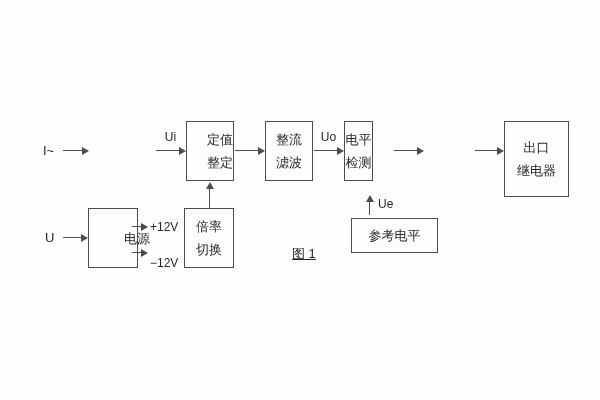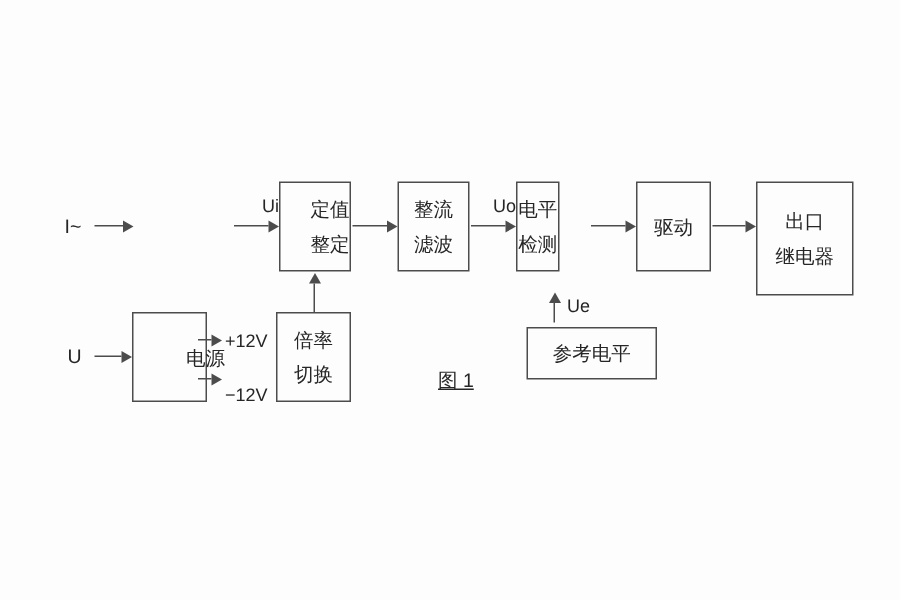--- a/index.html
+++ b/index.html
@@ -8,21 +8,21 @@
     font-family:"Liberation Sans","DejaVu Sans",sans-serif;color:#262626;
   }
   .block{
     position:absolute;box-sizing:border-box;border:1px solid #4c4c4c;background:#fdfdfd;
     display:flex;flex-direction:column;align-items:center;justify-content:center;
     font-size:13px;line-height:1;gap:10px;
   }
   .block span{display:block;white-space:nowrap;}
   .sig{position:absolute;font-size:12px;line-height:1;white-space:nowrap;}
   .sig.big{font-size:13px;}
-  .sig.center{text-align:right;}
+  .sig.center{text-align:center;}
   .caption{position:absolute;font-size:13px;line-height:1;white-space:nowrap;text-decoration:underline;}
   .h-arrow{position:absolute;height:1px;background:#4c4c4c;}
   .h-arrow::after{
     content:"";position:absolute;right:-7px;top:-3.5px;width:0;height:0;
     border-left:7px solid #4c4c4c;border-top:4px solid transparent;border-bottom:4px solid transparent;
   }
   .v-arrow{position:absolute;width:1px;background:#4c4c4c;}
   .v-arrow::after{
     content:"";position:absolute;top:-7px;left:-3.5px;width:0;height:0;
     border-bottom:7px solid #4c4c4c;border-left:4px solid transparent;border-right:4px solid transparent;
@@ -47,23 +47,20 @@
     <span>定值</span>
     <span>整定</span>
   </div>
   <div class="block b-rectifier">
     <span>整流</span>
     <span>滤波</span>
   </div>
   <div class="block b-level">
     <span>电平</span>
     <span>检测</span>
-  </div>
-  <div class="block b-driver">
-    <span>驱动</span>
   </div>
   <div class="block b-relay">
     <span>出口</span>
     <span>继电器</span>
   </div>
 
   <div class="block b-power">
     <span>电源</span>
   </div>
   <div class="block b-ratio">

